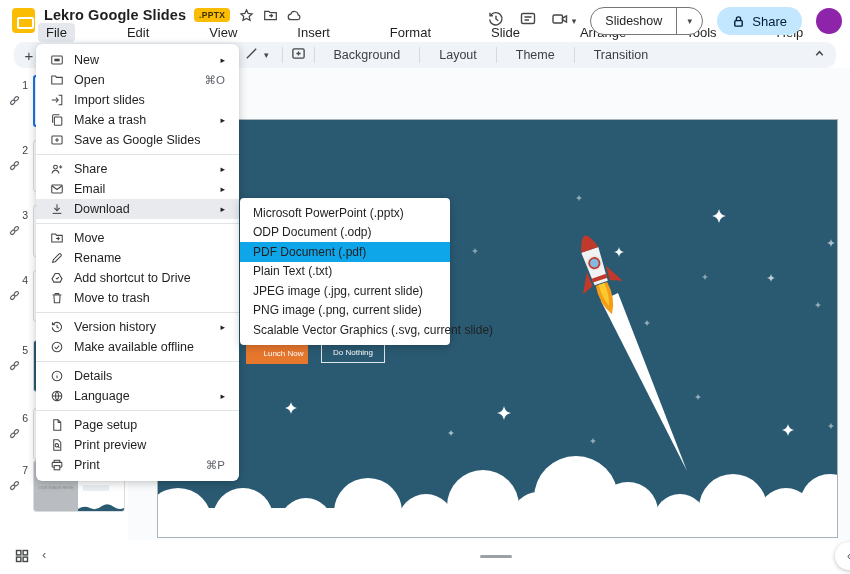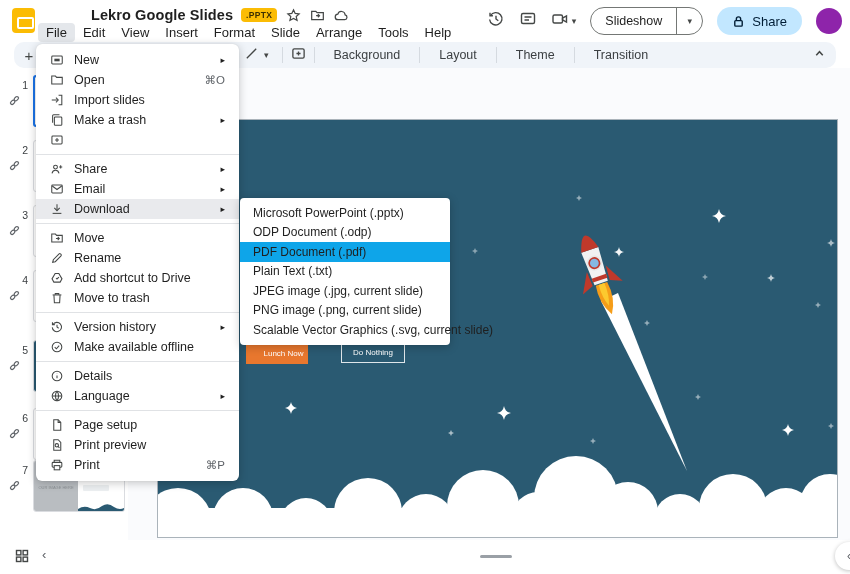--- a/index.html
+++ b/index.html
@@ -3,26 +3,26 @@
 <meta charset="utf-8">
 <style>
   * { margin:0; padding:0; box-sizing:border-box; }
   html,body { width:850px; height:574px; }
   body { font-family:"Liberation Sans", sans-serif; background:#fff; position:relative; overflow:hidden; color:#1f1f1f; }
 
   
   .header { position:absolute; left:0; top:0; width:850px; height:42px; background:#fff; z-index:5; }
   .logo { position:absolute; left:12px; top:8px; width:23px; height:25px; background:#fbbc04; border-radius:4px; }
   .logo::after { content:""; position:absolute; left:5px; top:9px; width:13px; height:8px; border:2px solid #fff; border-radius:2px; }
-  .title-row { position:absolute; left:44px; top:7px; display:flex; align-items:center; gap:8px;margin-left:47px; }
+  .title-row { position:absolute; left:44px; top:7px; display:flex; align-items:center; gap:8px; }
   .doc-title { font-size:14.5px; font-weight:bold; color:#1f1f1f; letter-spacing:.1px; }
   .badge { background:#fbbc04; color:#3c2f00; font-size:8.5px; font-weight:bold; padding:2px 5px; border-radius:4px; letter-spacing:.3px; }
   .hicon { width:16px; height:16px; display:inline-flex; align-items:center; justify-content:center; color:#444746; }
   .hicon svg { width:15px; height:15px; stroke:#444746; fill:none; stroke-width:1.3; }
-  .menubar { position:absolute; left:38px; top:23px; display:flex; font-size:13px; color:#1f1f1f; }
+  .menubar { position:absolute; left:38px; top:23px; display:flex; font-size:13px; color:#1f1f1f;gap:44px; }
   .menubar > div { padding:2px 8px; border-radius:4px; cursor:default; }
   .menubar > div.active { background:#e4e7eb; }
   .header-right { position:absolute; right:8px; top:5px; display:flex; align-items:center; gap:14px; height:32px; }
   .hr-icon svg { width:18px; height:18px; stroke:#444746; fill:none; stroke-width:1.4; }
   .cam-group { display:flex; align-items:center; gap:3px; }
   .caret { font-size:9px; color:#444746; }
   .slideshow-btn { display:flex; align-items:stretch; border:1px solid #747775; border-radius:15px; height:28px; overflow:hidden; background:#fff; }
   .ss-main { padding:0 14px; display:flex; align-items:center; font-size:12.5px; color:#1f1f1f; }
   .ss-caret { width:26px; display:flex; align-items:center; justify-content:center; border-left:1px solid #747775; font-size:9px; color:#444746; }
   .share-btn { display:flex; align-items:center; gap:7px; background:#c2e7ff; border-radius:15px; height:28px; padding:0 15px; color:#001d35; font-size:13px; font-weight:500; }
@@ -37,21 +37,21 @@
   .tb-sep { width:1px; height:16px; background:#d5dae0; margin:0 8px; }
   .tb-text { padding:0 11px; }
   .tb-collapse { position:absolute; right:10px; top:5px; }
   .tb-collapse svg { width:13px; height:13px; stroke:#444746; fill:none; stroke-width:1.6; }
 
   
   .canvas { position:absolute; left:128px; top:68px; width:722px; height:472px; background:#fafbfd; z-index:1; }
   .slide { position:absolute; left:29px; top:51px; width:681px; height:419px; background:#2a5a72; border:1px solid #aab3ba; overflow:hidden; }
   .slide svg.art { position:absolute; left:0; top:0; }
   .slide-btn-orange { position:absolute; left:88px; top:223px; width:62px; height:21px; background:#e8772e; color:#fff; font-size:8px; display:flex; align-items:center; justify-content:center;padding-left:13px; }
-  .slide-btn-ghost { position:absolute; left:163px; top:222px; width:64px; height:21px; border:1px solid rgba(255,255,255,.85); color:#fff; font-size:8px; display:flex; align-items:center; justify-content:center;margin-left:20px; }
+  .slide-btn-ghost { position:absolute; left:163px; top:222px; width:64px; height:21px; border:1px solid rgba(255,255,255,.85); color:#fff; font-size:8px; display:flex; align-items:center; justify-content:center; }
   .sel-dash { position:absolute; left:85px; top:213px; width:145px; border-top:1px dashed rgba(255,255,255,.55); }
 
   
   .filmstrip { position:absolute; left:0; top:68px; width:128px; height:472px; background:#fff; z-index:1; }
   .strip-row { position:absolute; left:0; width:128px; height:60px; }
   .strip-num { position:absolute; left:14px; top:4px; width:14px; text-align:right; font-size:10.5px; color:#3c4043; }
   .strip-link { position:absolute; left:8px; top:18px; }
   .strip-link svg { width:13px; height:13px; stroke:#5f6368; fill:none; stroke-width:1.3; }
   .thumb { position:absolute; left:33px; top:0; width:92px; height:52px; background:#fff; border:1px solid #dadce0; border-radius:3px; overflow:hidden; }
   .thumb.teal { background:#2a5a72; }
@@ -363,20 +363,21 @@
     <span class="lbl">Make a trash</span>
       <span class="sub">▸</span>
   </div>
   <div class="mi">
     <span class="ico">
         <svg viewBox="0 0 16 16">
           <rect x="2.2" y="3.5" width="11.6" height="9" rx="1"></rect>
           <path d="M8 5.8v4.4M5.8 8h4.4"></path>
         </svg>
       </span>
+    <span class="lbl">Save as Google Slides</span>
   </div>
   <div class="mdiv"></div>
   <div class="mi">
     <span class="ico">
         <svg viewBox="0 0 16 16">
           <circle cx="6.3" cy="5.8" r="2.2"></circle>
           <path d="M2.3 13c.5-2.3 2-3.5 4-3.5s3.5 1.2 4 3.5"></path>
           <path d="M12.2 3.8v3.6M10.4 5.6H14"></path>
         </svg>
       </span>

